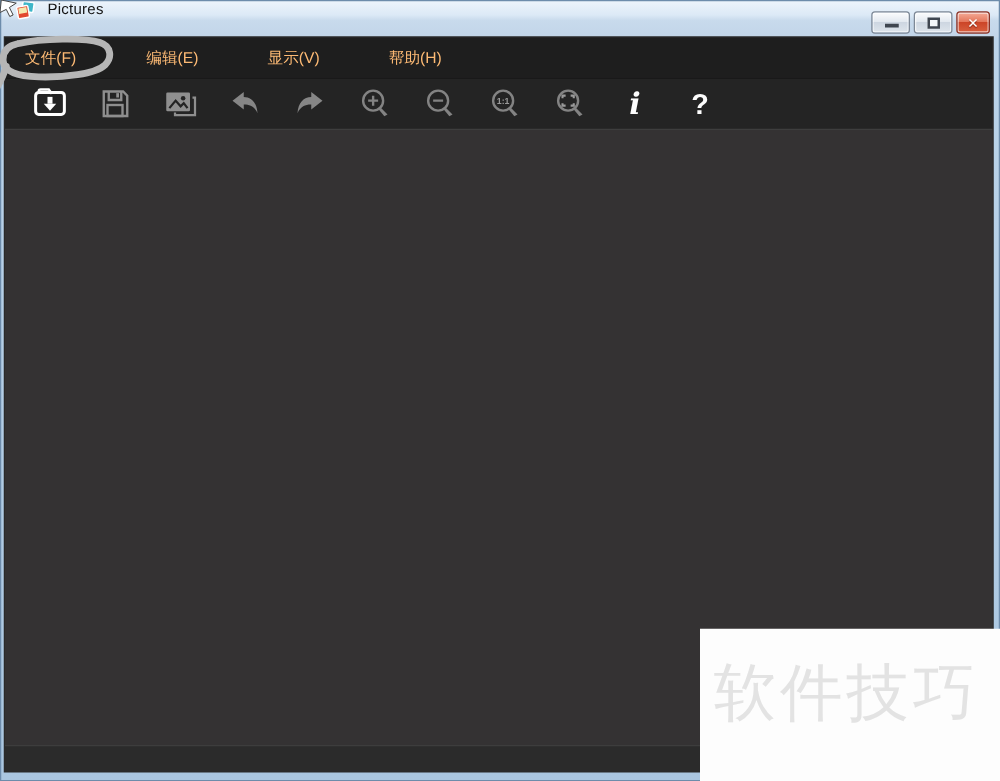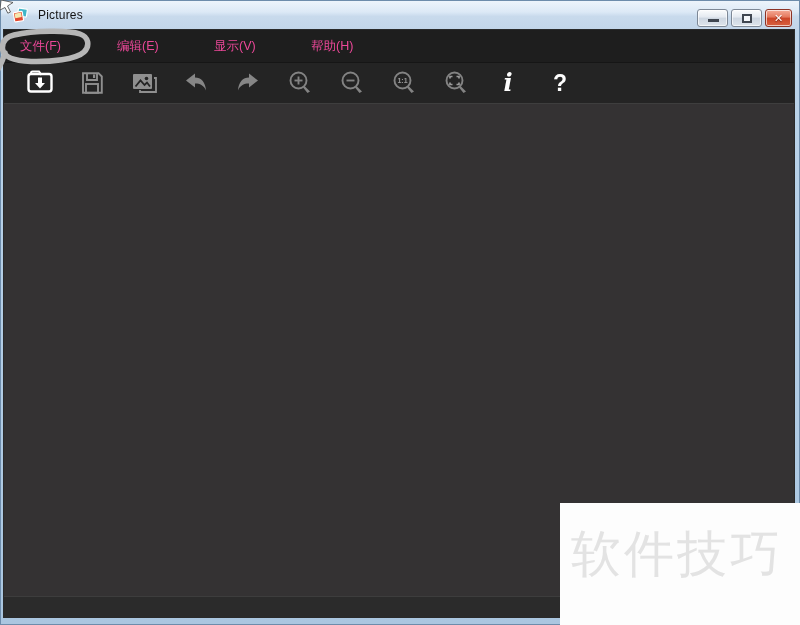--- a/index.html
+++ b/index.html
@@ -6,21 +6,21 @@
   html,body { width:800px; height:625px; overflow:hidden; background:#fff;
     font-family:"Liberation Sans","DejaVu Sans",sans-serif; }
 
   .window { position:absolute; inset:0; width:800px; height:625px;
     background:linear-gradient(#bdd5eb,#aac6e0); }
   .window::after{ content:""; position:absolute; inset:0; border:1px solid #6d8cab; pointer-events:none; }
 
   
   .titlebar { position:absolute; left:0; top:0; right:0; height:30px;
     background:linear-gradient(#eef5fc 0%,#dce9f6 40%,#c8daec 55%,#c2d5e9 100%);
-    display:flex; align-items:center; }
+    display:flex; }
   .app-icon { width:17px; height:17px; margin-left:12px; position:relative; flex:0 0 auto; }
   .app-title { margin-left:9px; font-size:12px; color:#141414; letter-spacing:.2px; }
 
   .winbtns { position:absolute; right:8px; top:9px; display:flex; gap:3px; }
   .wbtn { height:18px; border-radius:3px; border:1px solid #7d8896;
     background:linear-gradient(#fbfcfd 0%,#e3e9f0 45%,#cdd6e1 50%,#dee5ec 100%);
     box-shadow:inset 0 0 0 1px rgba(255,255,255,.65);
     position:relative; width:31px; }
   .wbtn.close { width:27px; border-color:#8c3326;
     background:linear-gradient(#f5ab97 0%,#e4785d 45%,#cc4528 50%,#d8603f 100%);
@@ -28,21 +28,21 @@
     color:#fff; font-size:11px; font-weight:bold; text-shadow:0 1px 1px rgba(90,10,0,.7); }
   .glyph-min { position:absolute; left:10px; bottom:4px; width:11px; height:3px; background:#3f4650; }
   .glyph-max { position:absolute; left:10px; top:4px; width:10px; height:9px; border:2px solid #3f4650; background:#f4f7fa; }
 
   
   .content { position:absolute; left:4px; right:6px; top:30px; bottom:8px;
     display:flex; flex-direction:column; background:#333132;
     box-shadow:0 0 0 1px #2a2a2a; }
 
   .menubar { height:32px; background:#1e1e1e; display:flex; align-items:center; flex:0 0 auto; }
-  .menu-item { width:97px; padding-left:16px; font-size:12.5px; color:#ec4899; cursor:default; }
+  .menu-item { width:97px; padding-left:16px; font-size:12.5px; color:#fdba74; cursor:default; }
 
   .toolbar { height:42px; background:#242424; border-top:1px solid #161616;
     border-bottom:1px solid #3e3e3e; display:flex; align-items:center; padding-left:10px; flex:0 0 auto; }
   .tool { width:52px; height:42px; display:flex; align-items:center; justify-content:center; }
   .tool svg { display:block; }
 
   .canvas { flex:1 1 auto; background:#343233; }
 
   .statusbar { height:21px; background:#2b2b2b; border-top:1px solid #3d3d3d; flex:0 0 auto; }
 

